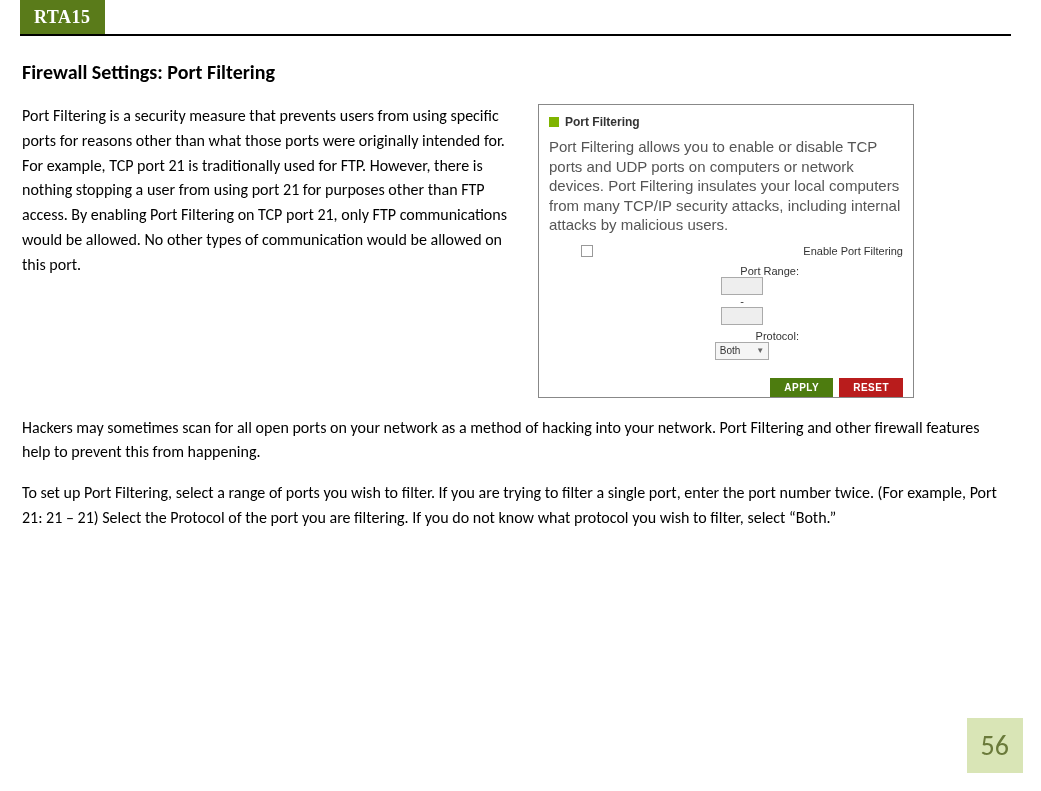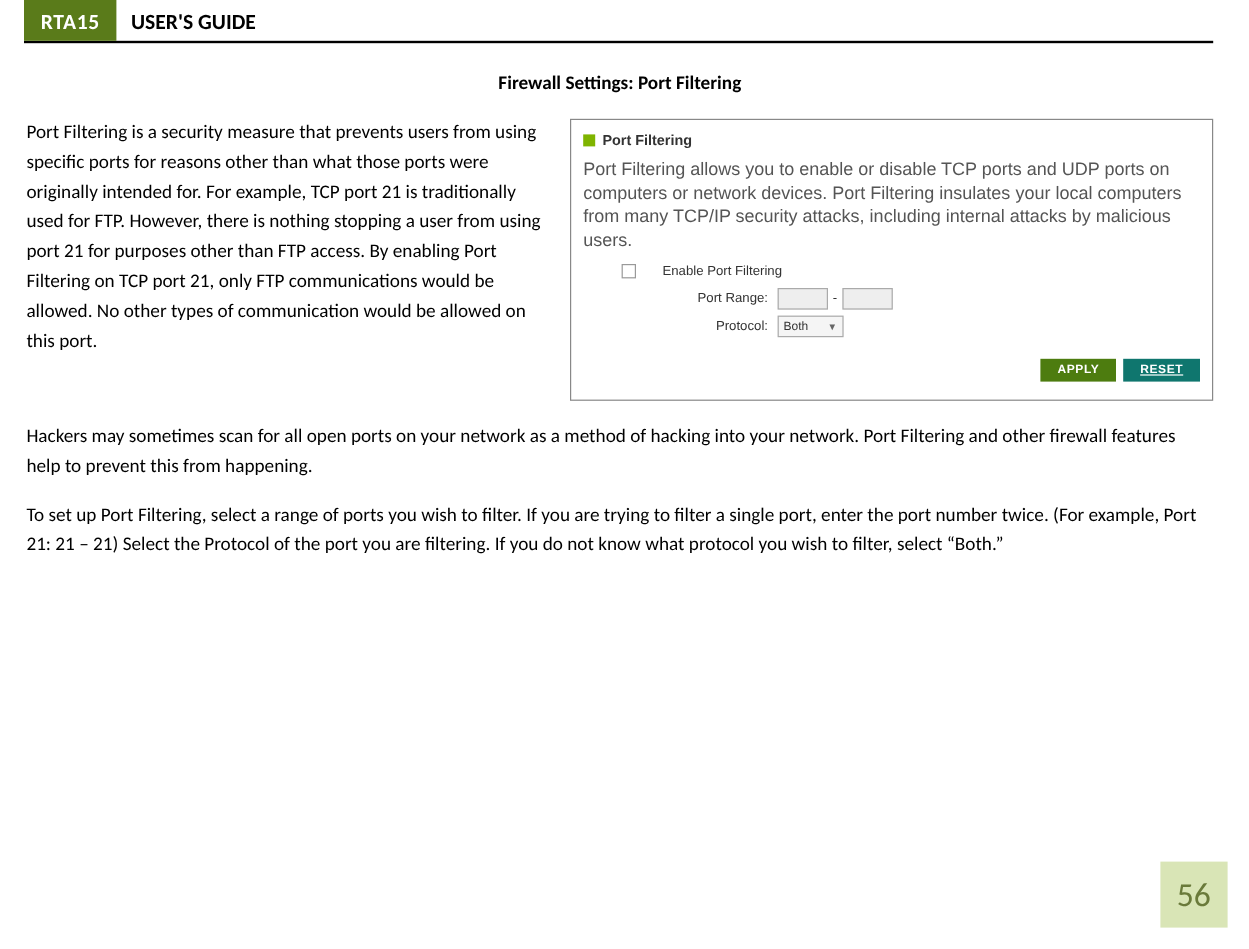--- a/index.html
+++ b/index.html
@@ -15,63 +15,63 @@
       position: relative;
       color: #000;
     }
     .header-bar {
       display: flex;
       align-items: stretch;
       border-bottom: 2px solid #000;
       margin-left: 20px;
       margin-right: 30px;
       height: 36px;
+      font-family: Liberation Serif, serif;
     }
     .header-green {
       background: #5a7b1a;
       color: #fff;
       font-weight: bold;
       font-size: 18px;
       padding: 7px 14px 7px 14px;
       letter-spacing: 0.5px;
     }
     .header-title {
       font-weight: bold;
       font-size: 18px;
       padding: 7px 0 7px 12px;
       flex: 1;
     }
     .content {
       padding: 24px 30px 0 22px;
     }
     .section-heading {
       font-weight: bold;
-      font-size: 16px;
+      font-size: 20px;
       margin-bottom: 20px;
-      text-align: center;
     }
     .two-col {
       display: flex;
       gap: 16px;
       align-items: flex-start;
       margin-bottom: 18px;
     }
     .para {
       font-size: 16px;
       line-height: 1.55;
       margin-bottom: 16px;
     }
     .left-col {
       flex: 1;
       max-width: 500px;
     }
     .screenshot-panel {
       border: 1px solid #888;
-      width: 536px;
-      padding: 10px 10px 15px 10px;
+      width: 376px;
+      padding: 10px 10px 0 10px;
       font-family: Arial, sans-serif;
       font-size: 11px;
       color: #333;
     }
     .pf-title-row {
       display: flex;
       align-items: center;
       gap: 6px;
       margin-bottom: 8px;
     }
@@ -93,32 +93,34 @@
     }
     .pf-form {
       padding-left: 32px;
     }
     .pf-enable-row {
       display: flex;
       align-items: center;
       gap: 22px;
       margin-bottom: 8px;
       font-size: 11px;
+      justify-content: space-between;
     }
     .pf-checkbox {
       width: 12px;
       height: 12px;
       border: 1px solid #999;
       background: #fff;
     }
     .pf-field-row {
       display: flex;
       align-items: center;
       margin-bottom: 5px;
       font-size: 11px;
+      flex-direction: column;
     }
     .pf-label {
       width: 130px;
       text-align: right;
       padding-right: 8px;
       color: #333;
     }
     .pf-input-small {
       width: 42px;
       height: 18px;
@@ -158,39 +160,37 @@
       font-size: 10px;
       font-weight: bold;
       color: #fff;
       padding: 4px 14px;
       letter-spacing: 0.5px;
     }
     .pf-btn-apply {
       background: #4d7c0f;
     }
     .pf-btn-reset {
-      background: #0f766e;
-      text-decoration: underline;
+      background: #b91c1c;
     }
     .page-number-box {
       position: absolute;
       right: 18px;
       bottom: 18px;
       background: #d9e5b6;
       padding: 10px 14px;
       font-size: 28px;
       color: #6a7a3a;
     }
   </style>
 </head>
 <body>
 
 <div class="header-bar">
   <div class="header-green">RTA15</div>
-  <div class="header-title">USER'S GUIDE</div>
 </div>
 
 <div class="content">
   <div class="section-heading">Firewall Settings: Port Filtering</div>
 
   <div class="two-col">
     <div class="left-col">
       <p class="para" style="margin-bottom:0">Port Filtering is a security measure that prevents users from using specific ports for reasons other than what those ports were originally intended for.  For example, TCP port 21 is traditionally used for FTP.  However, there is nothing stopping a user from using port 21 for purposes other than FTP access.  By enabling Port Filtering on TCP port 21, only FTP communications would be allowed.  No other types of communication would be allowed on this port.</p>
     </div>
 

